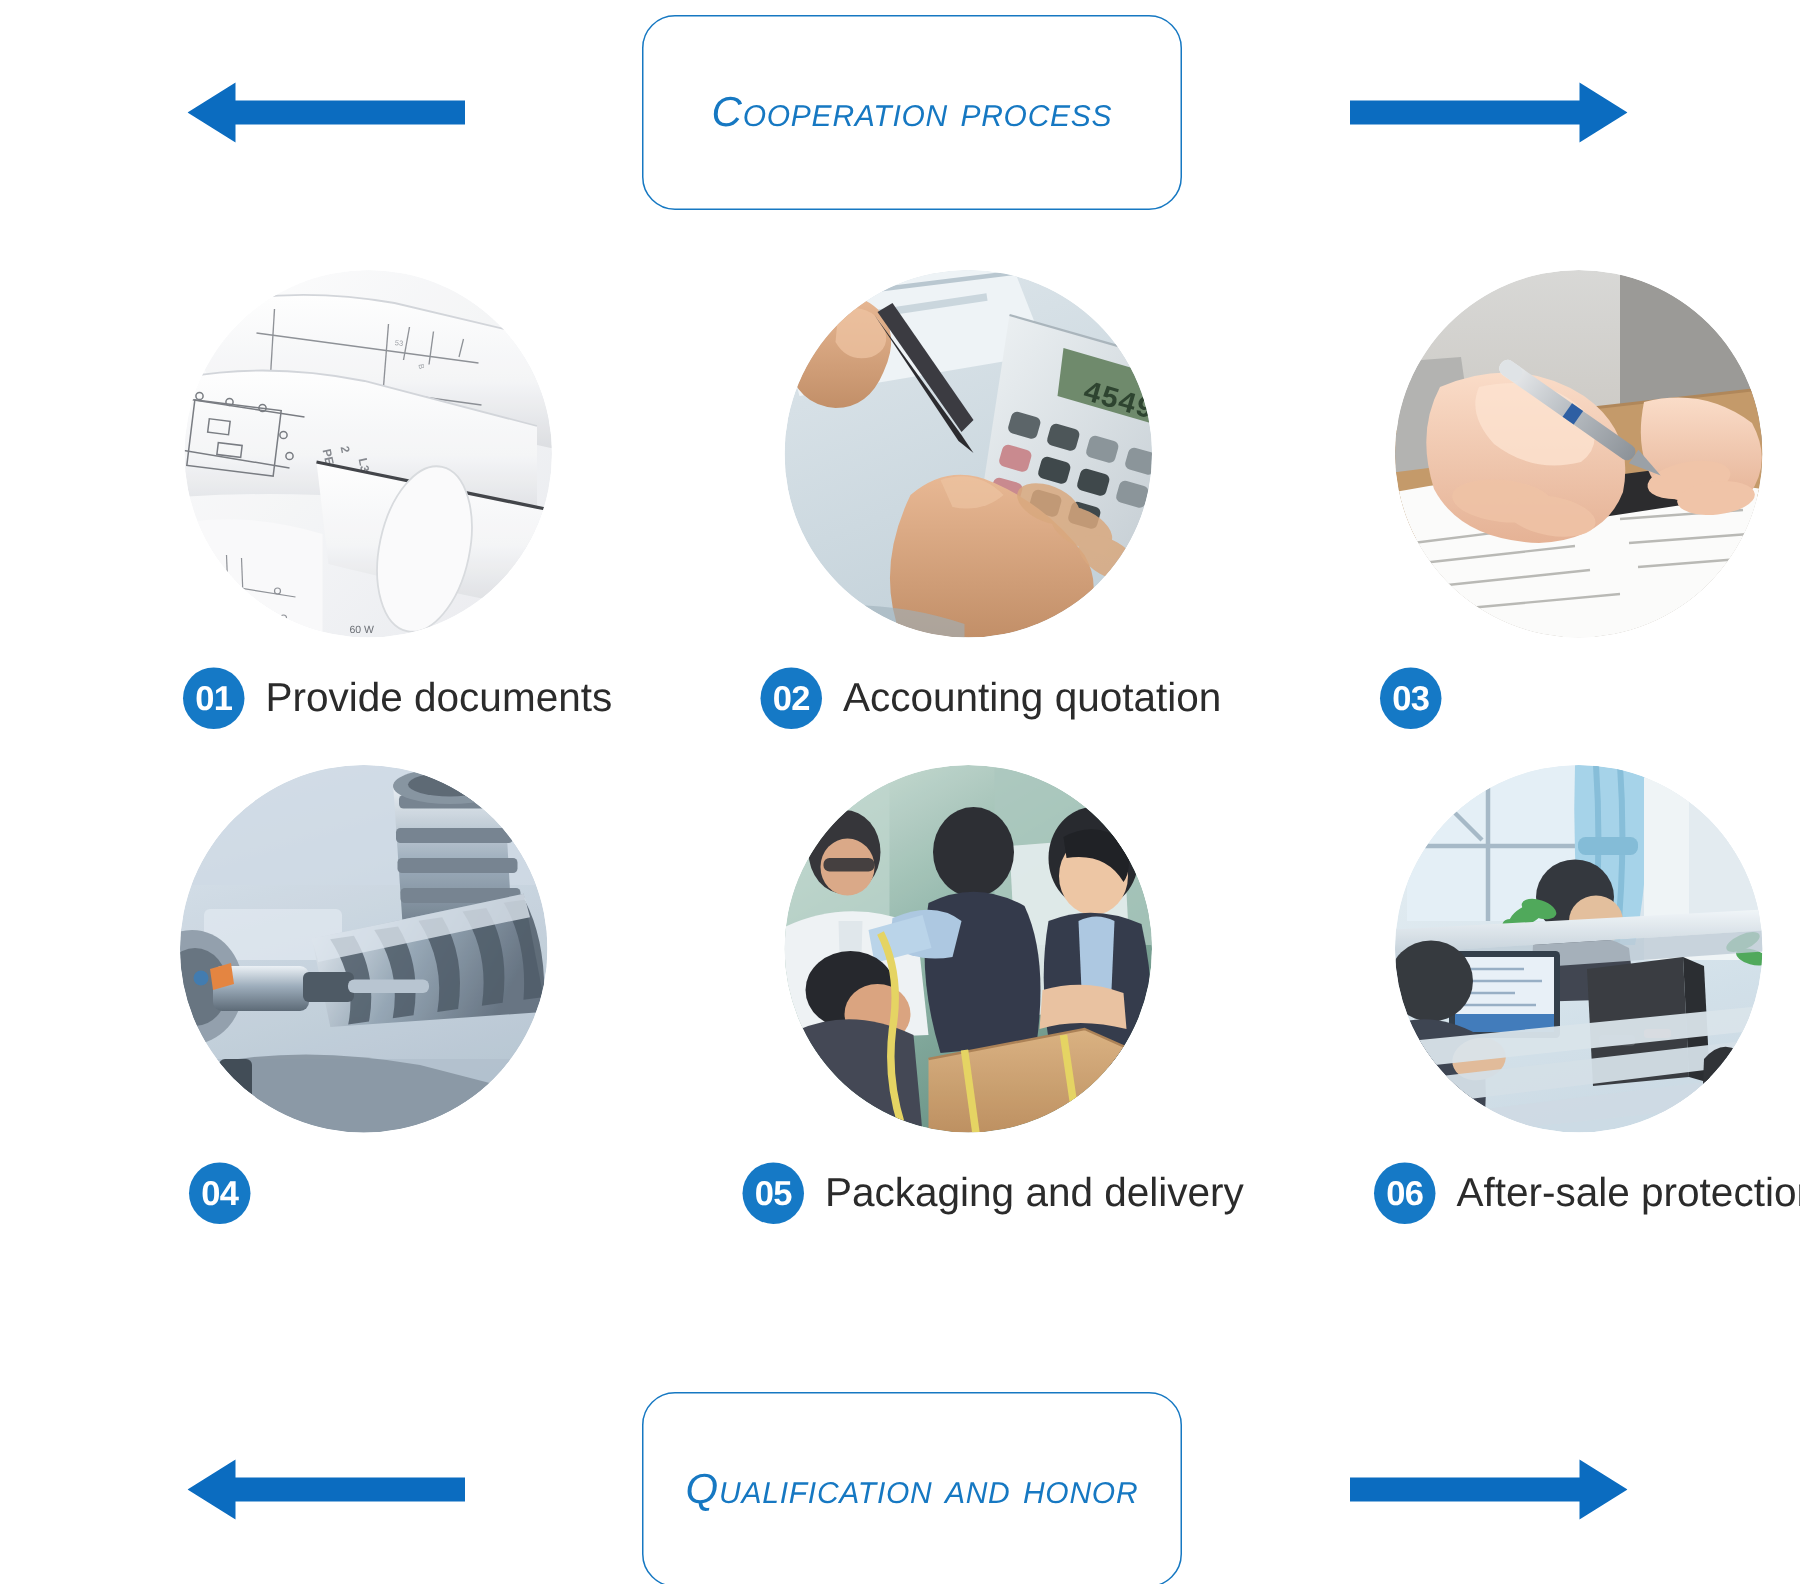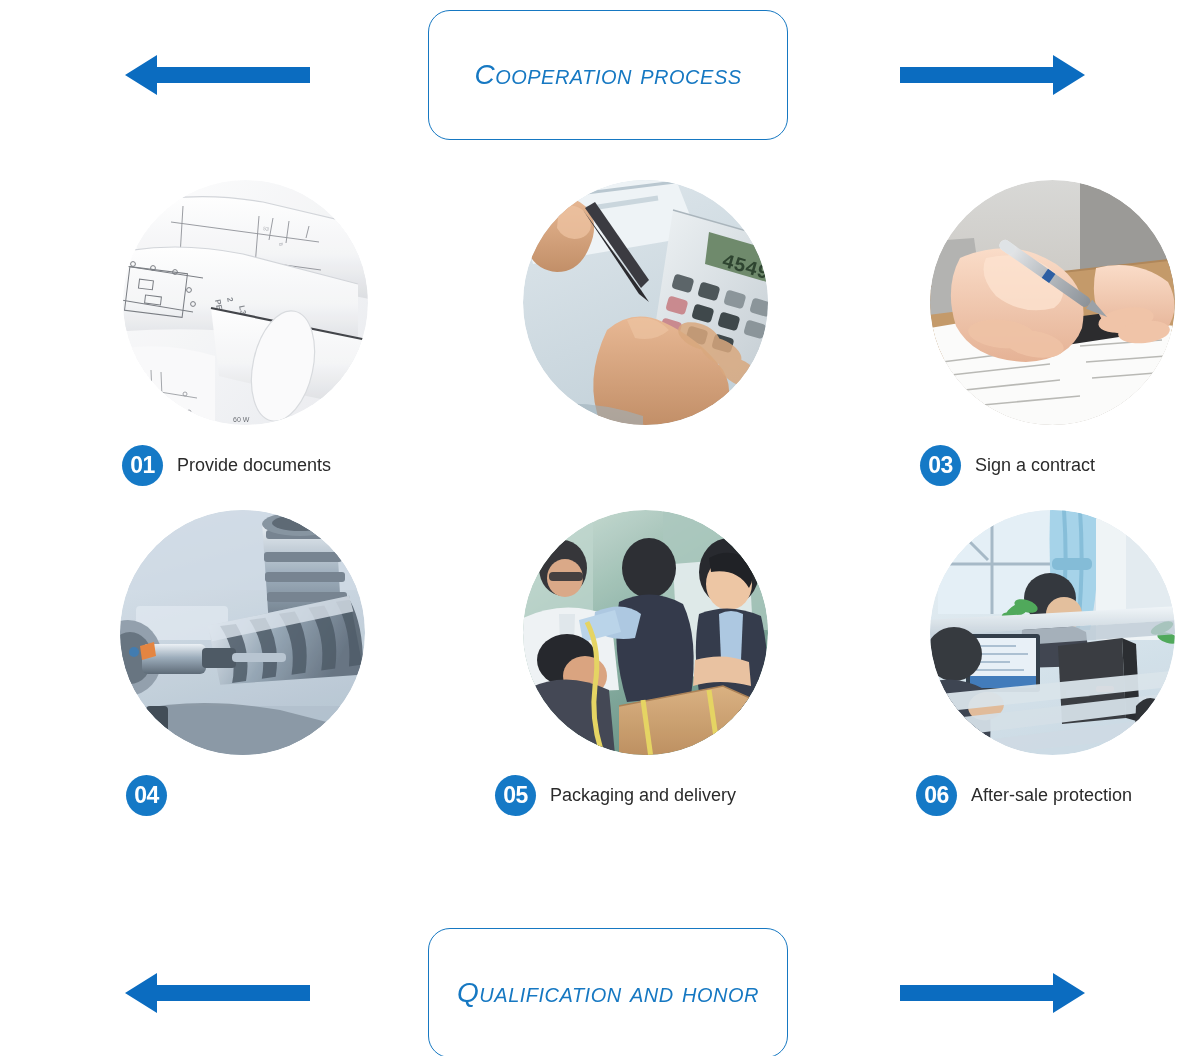--- a/index.html
+++ b/index.html
@@ -94,21 +94,21 @@
     background:#1579c6;
     color:#ffffff;
     font-size:23px; font-weight:700;
     display:flex; align-items:center; justify-content:center;
     flex:0 0 41px;
     letter-spacing:-0.5px;
     text-align:right;
   }
   .caption-label {
     margin-left:14px;
-    font-size:18px;
+    font-size:27px;
     color:#2b2b2b;
     font-weight:400;
   }
 </style>
 </head>
 <body>
 
 <div class="banner banner-top">
   <div class="arrow-row">
     <svg class="arrow arrow-left" viewBox="0 0 185 46" preserveAspectRatio="none">
@@ -272,20 +272,24 @@
             <path d="M104,140 Q128,132 146,150 Q132,162 112,158 Z" fill="#edc3a1" opacity="0.7"></path>
             <g fill="#d9a87e" opacity="0.85">
               <ellipse cx="176" cy="156" rx="22" ry="12" transform="rotate(22 176 156)"></ellipse>
               <ellipse cx="198" cy="172" rx="22" ry="12" transform="rotate(26 198 172)"></ellipse>
               <ellipse cx="216" cy="192" rx="22" ry="12" transform="rotate(30 216 192)"></ellipse>
             </g>
             <path d="M0,228 Q60,216 120,236 L120,250 L0,250 Z" fill="#9fb0ba" opacity="0.6"></path>
           </g>
         </svg>
       </div>
+      <div class="caption cap-2">
+        <span class="badge">02</span>
+        <span class="caption-label">Accounting quotation</span>
+      </div>
     </div>
 
     <div class="step step-3">
       <div class="photo p3">
         <svg viewBox="0 0 245 245">
           <defs>
             <clipPath id="c3">
                 <circle cx="122.5" cy="122.5" r="122.5"></circle>
               </clipPath>
             <linearGradient id="bg3" x1="0" y1="0" x2="0" y2="1">
@@ -341,21 +345,20 @@
               <rect x="58" y="92" width="108" height="11" rx="5" fill="url(#pen3)"></rect>
               <path d="M166,92 L188,97.5 L166,103 Z" fill="#9ba1a7"></path>
               <rect x="58" y="92" width="16" height="11" rx="5" fill="#dfe3e6"></rect>
               <rect x="112" y="92" width="9" height="11" fill="#2e5fa3"></rect>
             </g>
           </g>
         </svg>
       </div>
       <div class="caption cap-3">
         <span class="badge">03</span>
-        <span class="caption-label">Sign a contract</span>
       </div>
     </div>
   </div>
 
   <div class="step-row step-row-2">
 
     <div class="step step-1">
       <div class="photo p4">
         <svg viewBox="0 0 245 245">
           <defs>

